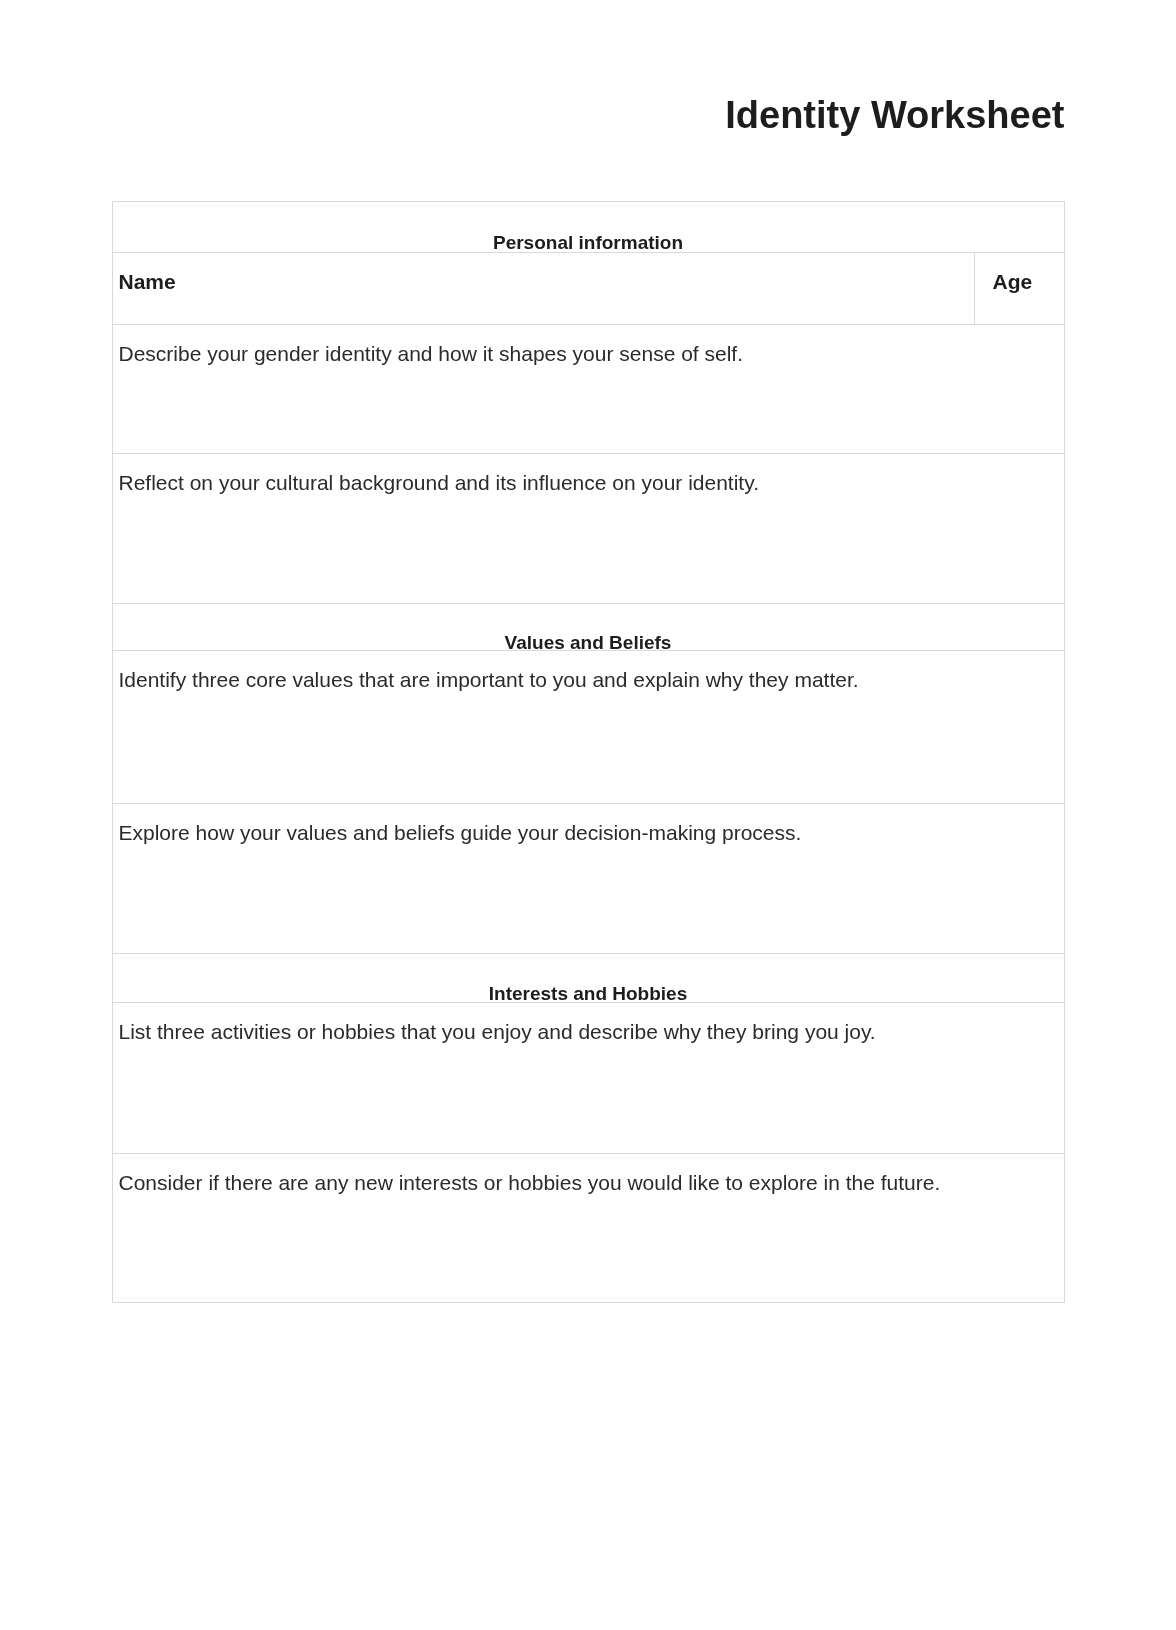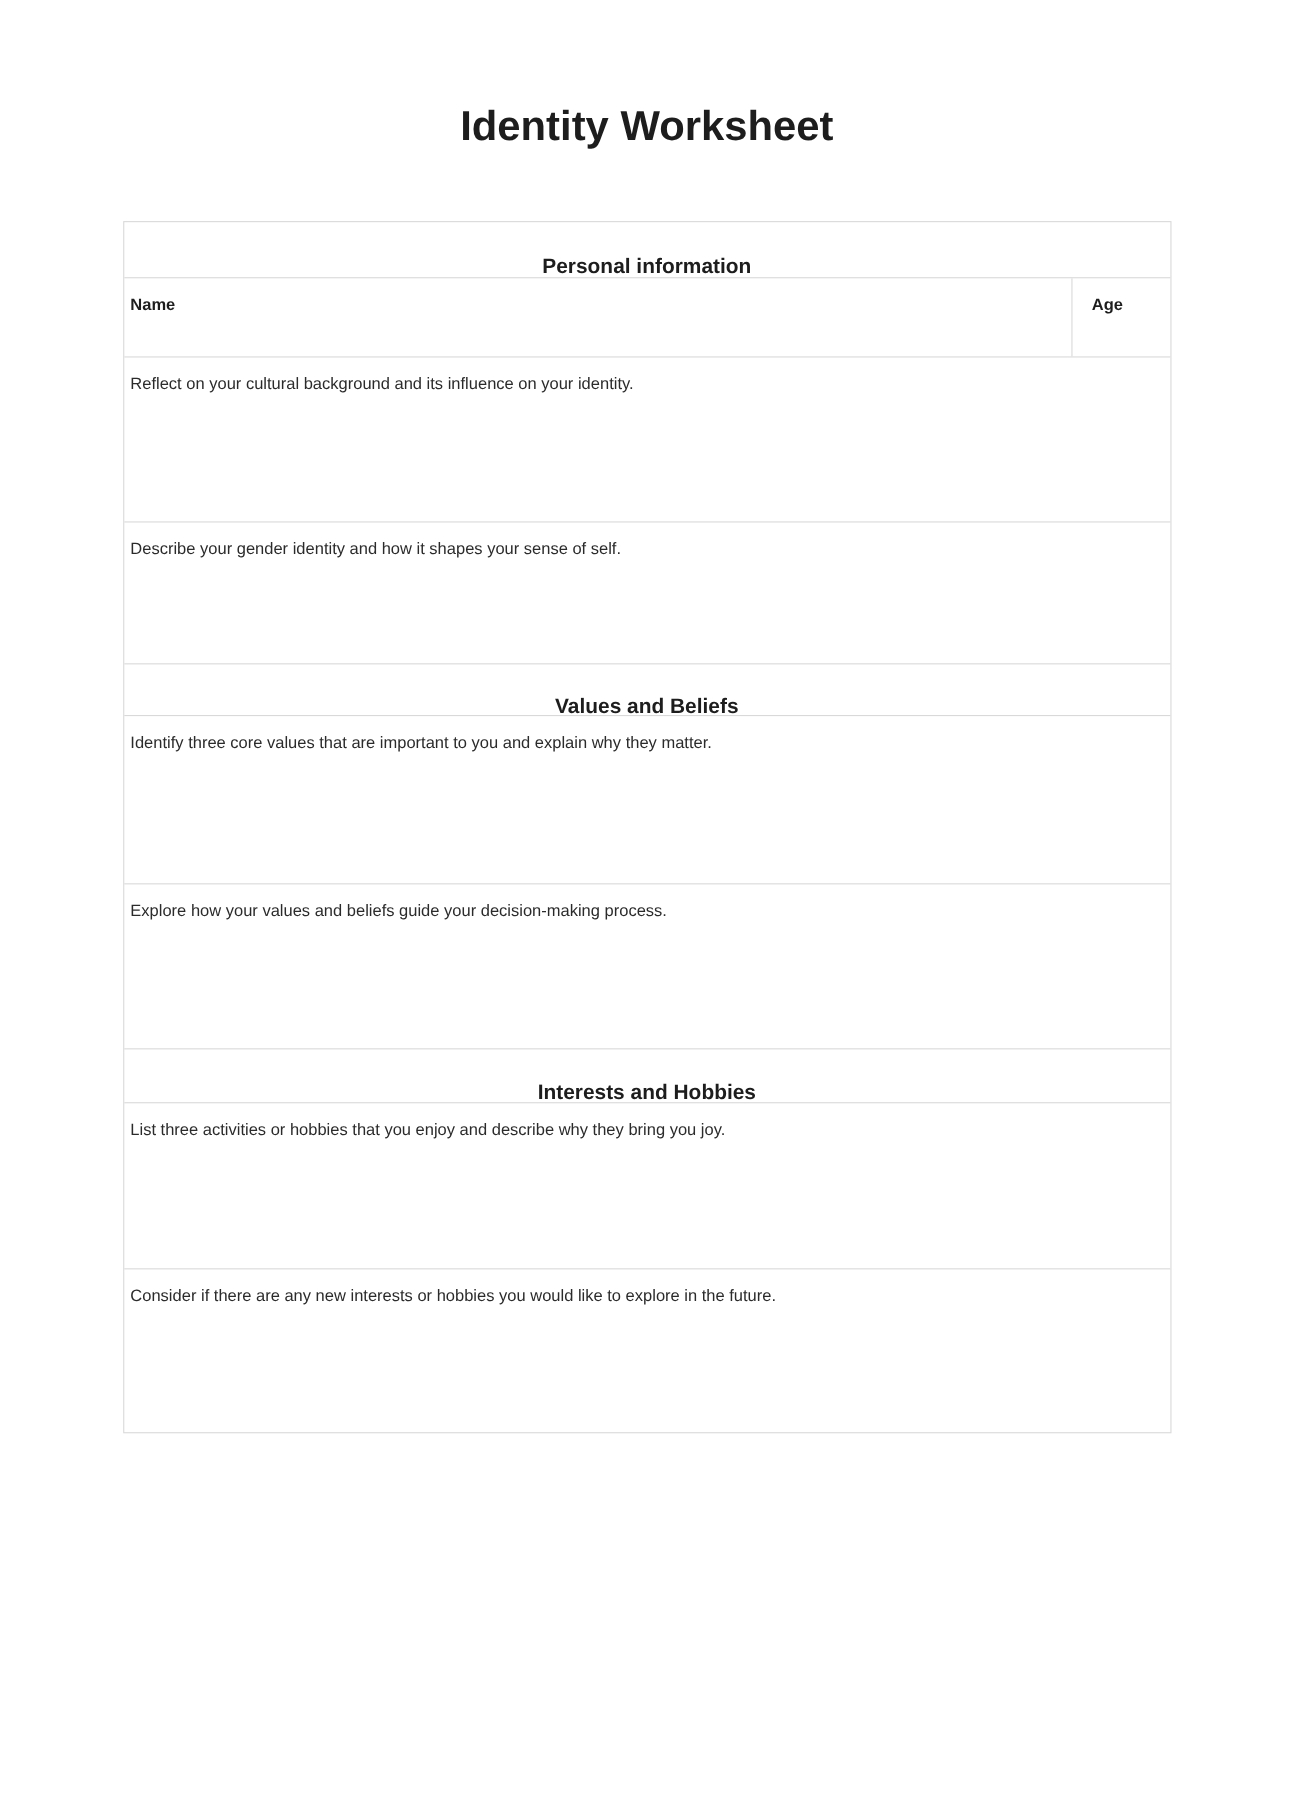--- a/index.html
+++ b/index.html
@@ -16,21 +16,21 @@
   }
   .doc {
     width: 953px;
     margin: 0 auto;
     padding-top: 95px;
   }
   .title {
     font-size: 38px;
     line-height: 1.1;
     font-weight: bold;
-    text-align: center;
+    text-align: right;
     color: #1d1d1d;
     margin: 0 0 64px 0;
   }
   .ws-table {
     border: 1px solid #d9d9d9;
     background: #ffffff;
   }
   .row {
     box-sizing: border-box;
     border-top: 1px solid #d9d9d9;
@@ -49,21 +49,21 @@
     color: #1d1d1d;
     margin-top: 32px;
   }
   .cols {
     display: flex;
     height: 100%;
   }
   .cell {
     box-sizing: border-box;
     padding: 15px 6px;
-    font-size: 15px;
+    font-size: 21px;
     line-height: 1.3;
     color: #2b2b2b;
   }
   .label-cell {
     font-weight: bold;
     color: #1d1d1d;
   }
   .name-cell {
     width: 862px;
     border-right: 1px solid #d9d9d9;
@@ -86,26 +86,26 @@
       <span class="hdr-text">Personal information</span>
     </div>
 
     <div class="row" style="height:72px">
       <div class="cols">
         <div class="cell label-cell name-cell">Name</div>
         <div class="cell label-cell age-cell">Age</div>
       </div>
     </div>
 
+    <div class="row" style="height:129px">
+      <div class="cell">Describe your gender identity and how it shapes your sense of self.</div>
+    </div>
+
     <div class="row" style="height:150px">
       <div class="cell">Reflect on your cultural background and its influence on your identity.</div>
-    </div>
-
-    <div class="row" style="height:129px">
-      <div class="cell">Describe your gender identity and how it shapes your sense of self.</div>
     </div>
 
     <div class="row section-header" style="height:47px">
       <span class="hdr-text">Values and Beliefs</span>
     </div>
 
     <div class="row" style="height:153px">
       <div class="cell">Identify three core values that are important to you and explain why they matter.</div>
     </div>
 

